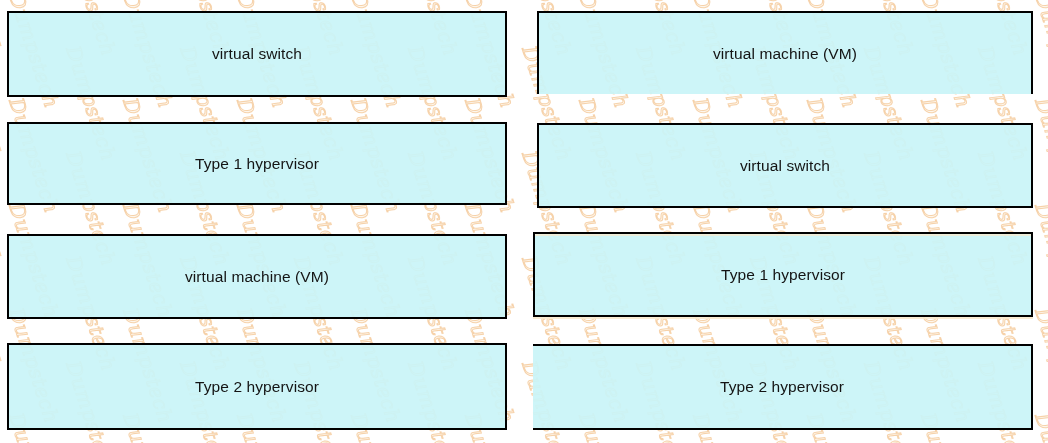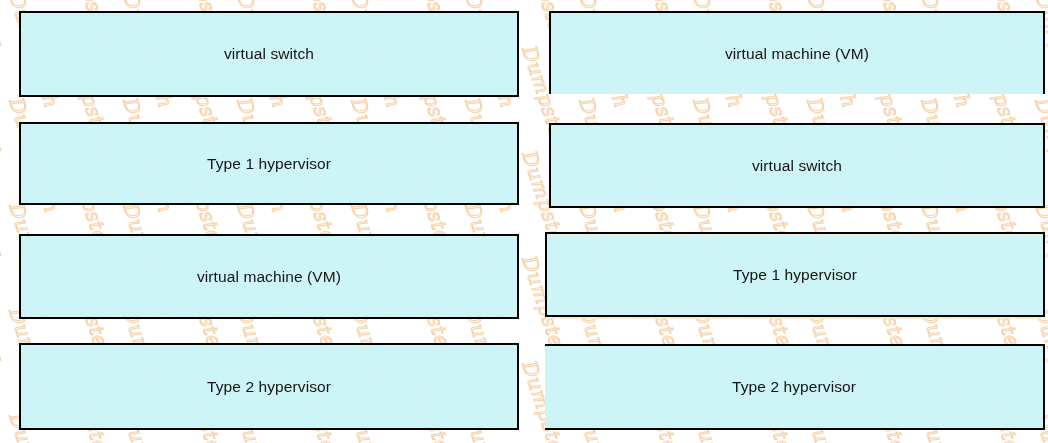--- a/index.html
+++ b/index.html
@@ -40,21 +40,20 @@
   .tile {
     position: absolute;
     box-sizing: border-box;
     background: rgba(201, 244, 247, 0.93);
     border: 2px solid #000000;
     display: flex;
     align-items: center;
     justify-content: center;
     z-index: 1;
     cursor: move;
-    margin-left: 12px;
   }
   .tile-label {
     font-family: "Liberation Sans", sans-serif;
     font-size: 15.5px;
     color: #141414;
     letter-spacing: 0.1px;
   }
 
   
   .tile.l1 { left: 7px;   top: 11px;  width: 500px; height: 86px; }

